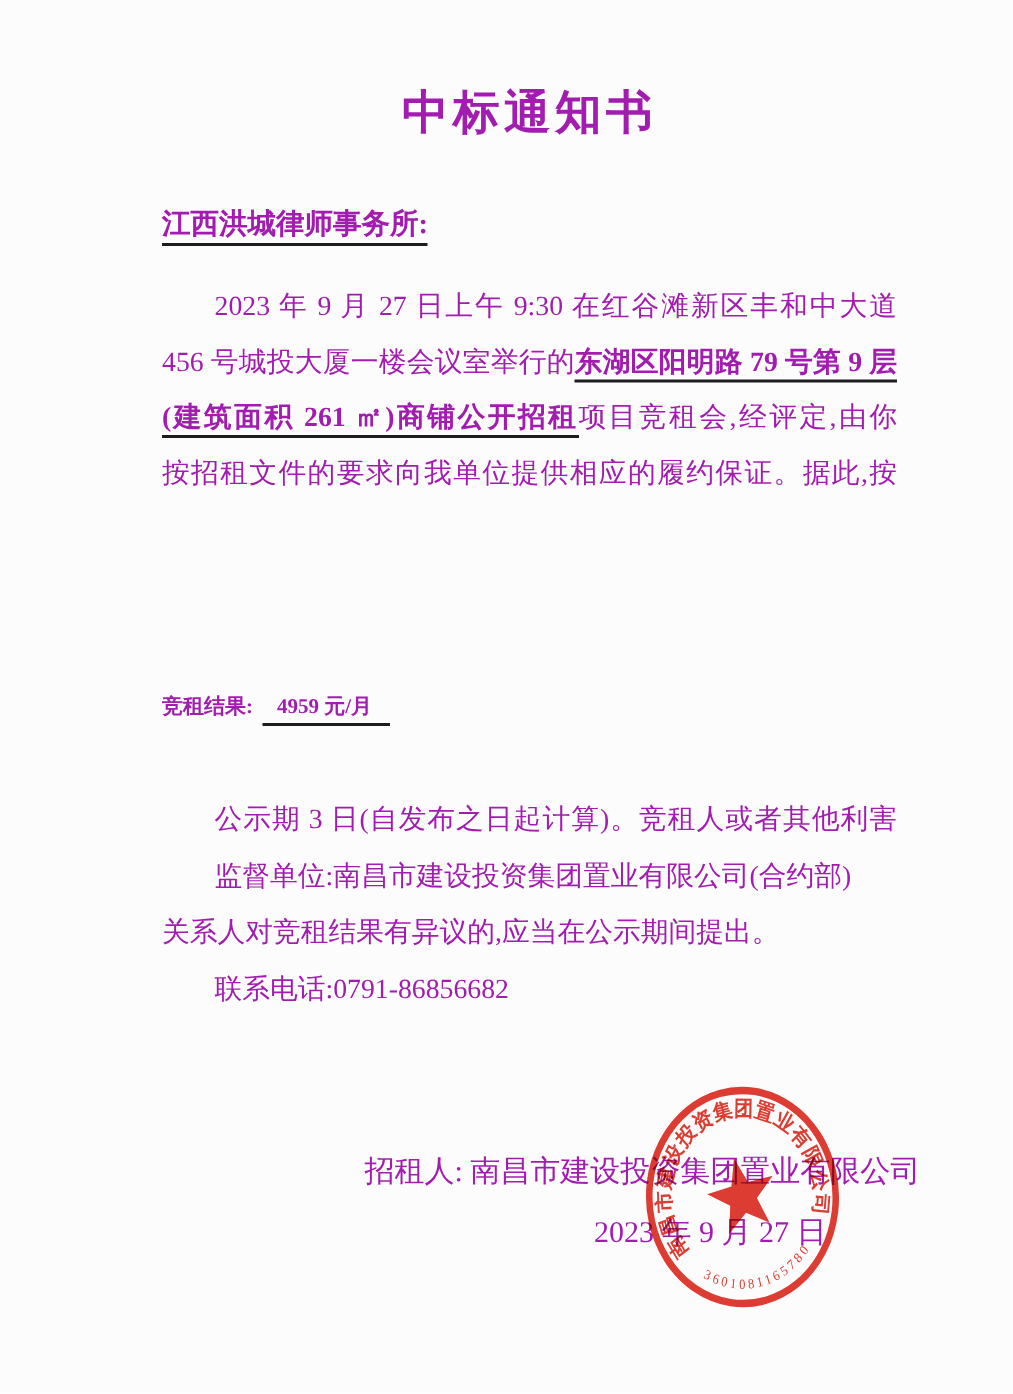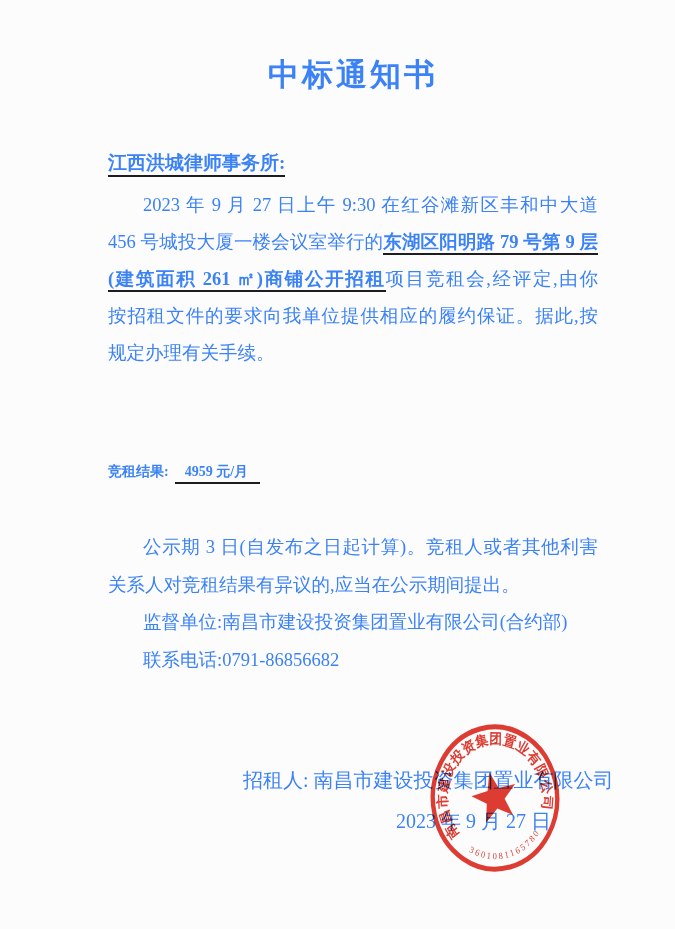--- a/index.html
+++ b/index.html
@@ -4,30 +4,30 @@
 <style>
   html,body{margin:0;padding:0;}
   body{
     background:#ffffff;
     font-family:"Liberation Serif","DejaVu Serif",serif;
   }
   .page{
     position:relative;
     width:675px;height:929px;
     background:#fcfcfc;
-    color:#3b82f6;
+    color:#a21caf;
     overflow:hidden;
   }
   .doc-title{
     position:absolute;left:108px;top:54px;width:490px;
     text-align:center;
     font-size:31px;font-weight:bold;letter-spacing:3px;
   }
   .salutation{
-    position:absolute;left:108px;top:150px;
+    position:absolute;left:108px;top:136px;
     font-size:19px;font-weight:bold;
   }
   .salutation .u{border-bottom:2px solid #1d1d20;padding-bottom:2px;}
   .para{
     position:absolute;left:108px;width:490px;
     font-size:18.5px;
   }
   .p1{top:187px;}
   .p1 .ln{height:37px;line-height:37px;}
   .notice{top:529px;}
@@ -73,31 +73,30 @@
 
   <div class="salutation">
     <span class="u">江西洪城律师事务所:</span>
   </div>
 
   <div class="para p1">
     <div class="ln just indent">2023 年 9 月 27 日上午 9:30 在红谷滩新区丰和中大道</div>
     <div class="ln just"><span>456 号城投大厦一楼会议室举行的</span><span class="bold-u">东湖区阳明路 79 号第 9 层</span></div>
     <div class="ln just"><span class="bold-u">(建筑面积 261 ㎡)商铺公开招租</span><span>项目竞租会,经评定,由你</span></div>
     <div class="ln just">按招租文件的要求向我单位提供相应的履约保证。据此,按</div>
-    <div class="ln">规定办理有关手续。</div>
   </div>
 
   <div class="result-line">
     <span>竞租结果:</span><span class="value">4959 元/月</span>
   </div>
 
   <div class="para notice">
     <div class="ln just indent">公示期 3 日(自发布之日起计算)。竞租人或者其他利害</div>
+    <div class="ln indent">监督单位:南昌市建设投资集团置业有限公司(合约部)</div>
     <div class="ln">关系人对竞租结果有异议的,应当在公示期间提出。</div>
-    <div class="ln indent">监督单位:南昌市建设投资集团置业有限公司(合约部)</div>
     <div class="ln indent">联系电话:0791-86856682</div>
   </div>
 
   <div class="sig-lessor">招租人: 南昌市建设投资集团置业有限公司</div>
   <div class="sig-date">2023 年 9 月 27 日</div>
 
   <svg class="stamp" viewBox="0 0 160 160" preserveAspectRatio="none">
     <defs>
       <path id="arcTop" d="M 31.4 105.8 A 55 55 0 1 1 128.6 105.8" fill="none"></path>
       <path id="arcBot" d="M 23.8 106.2 A 62 62 0 0 0 136.2 106.2" fill="none"></path>

